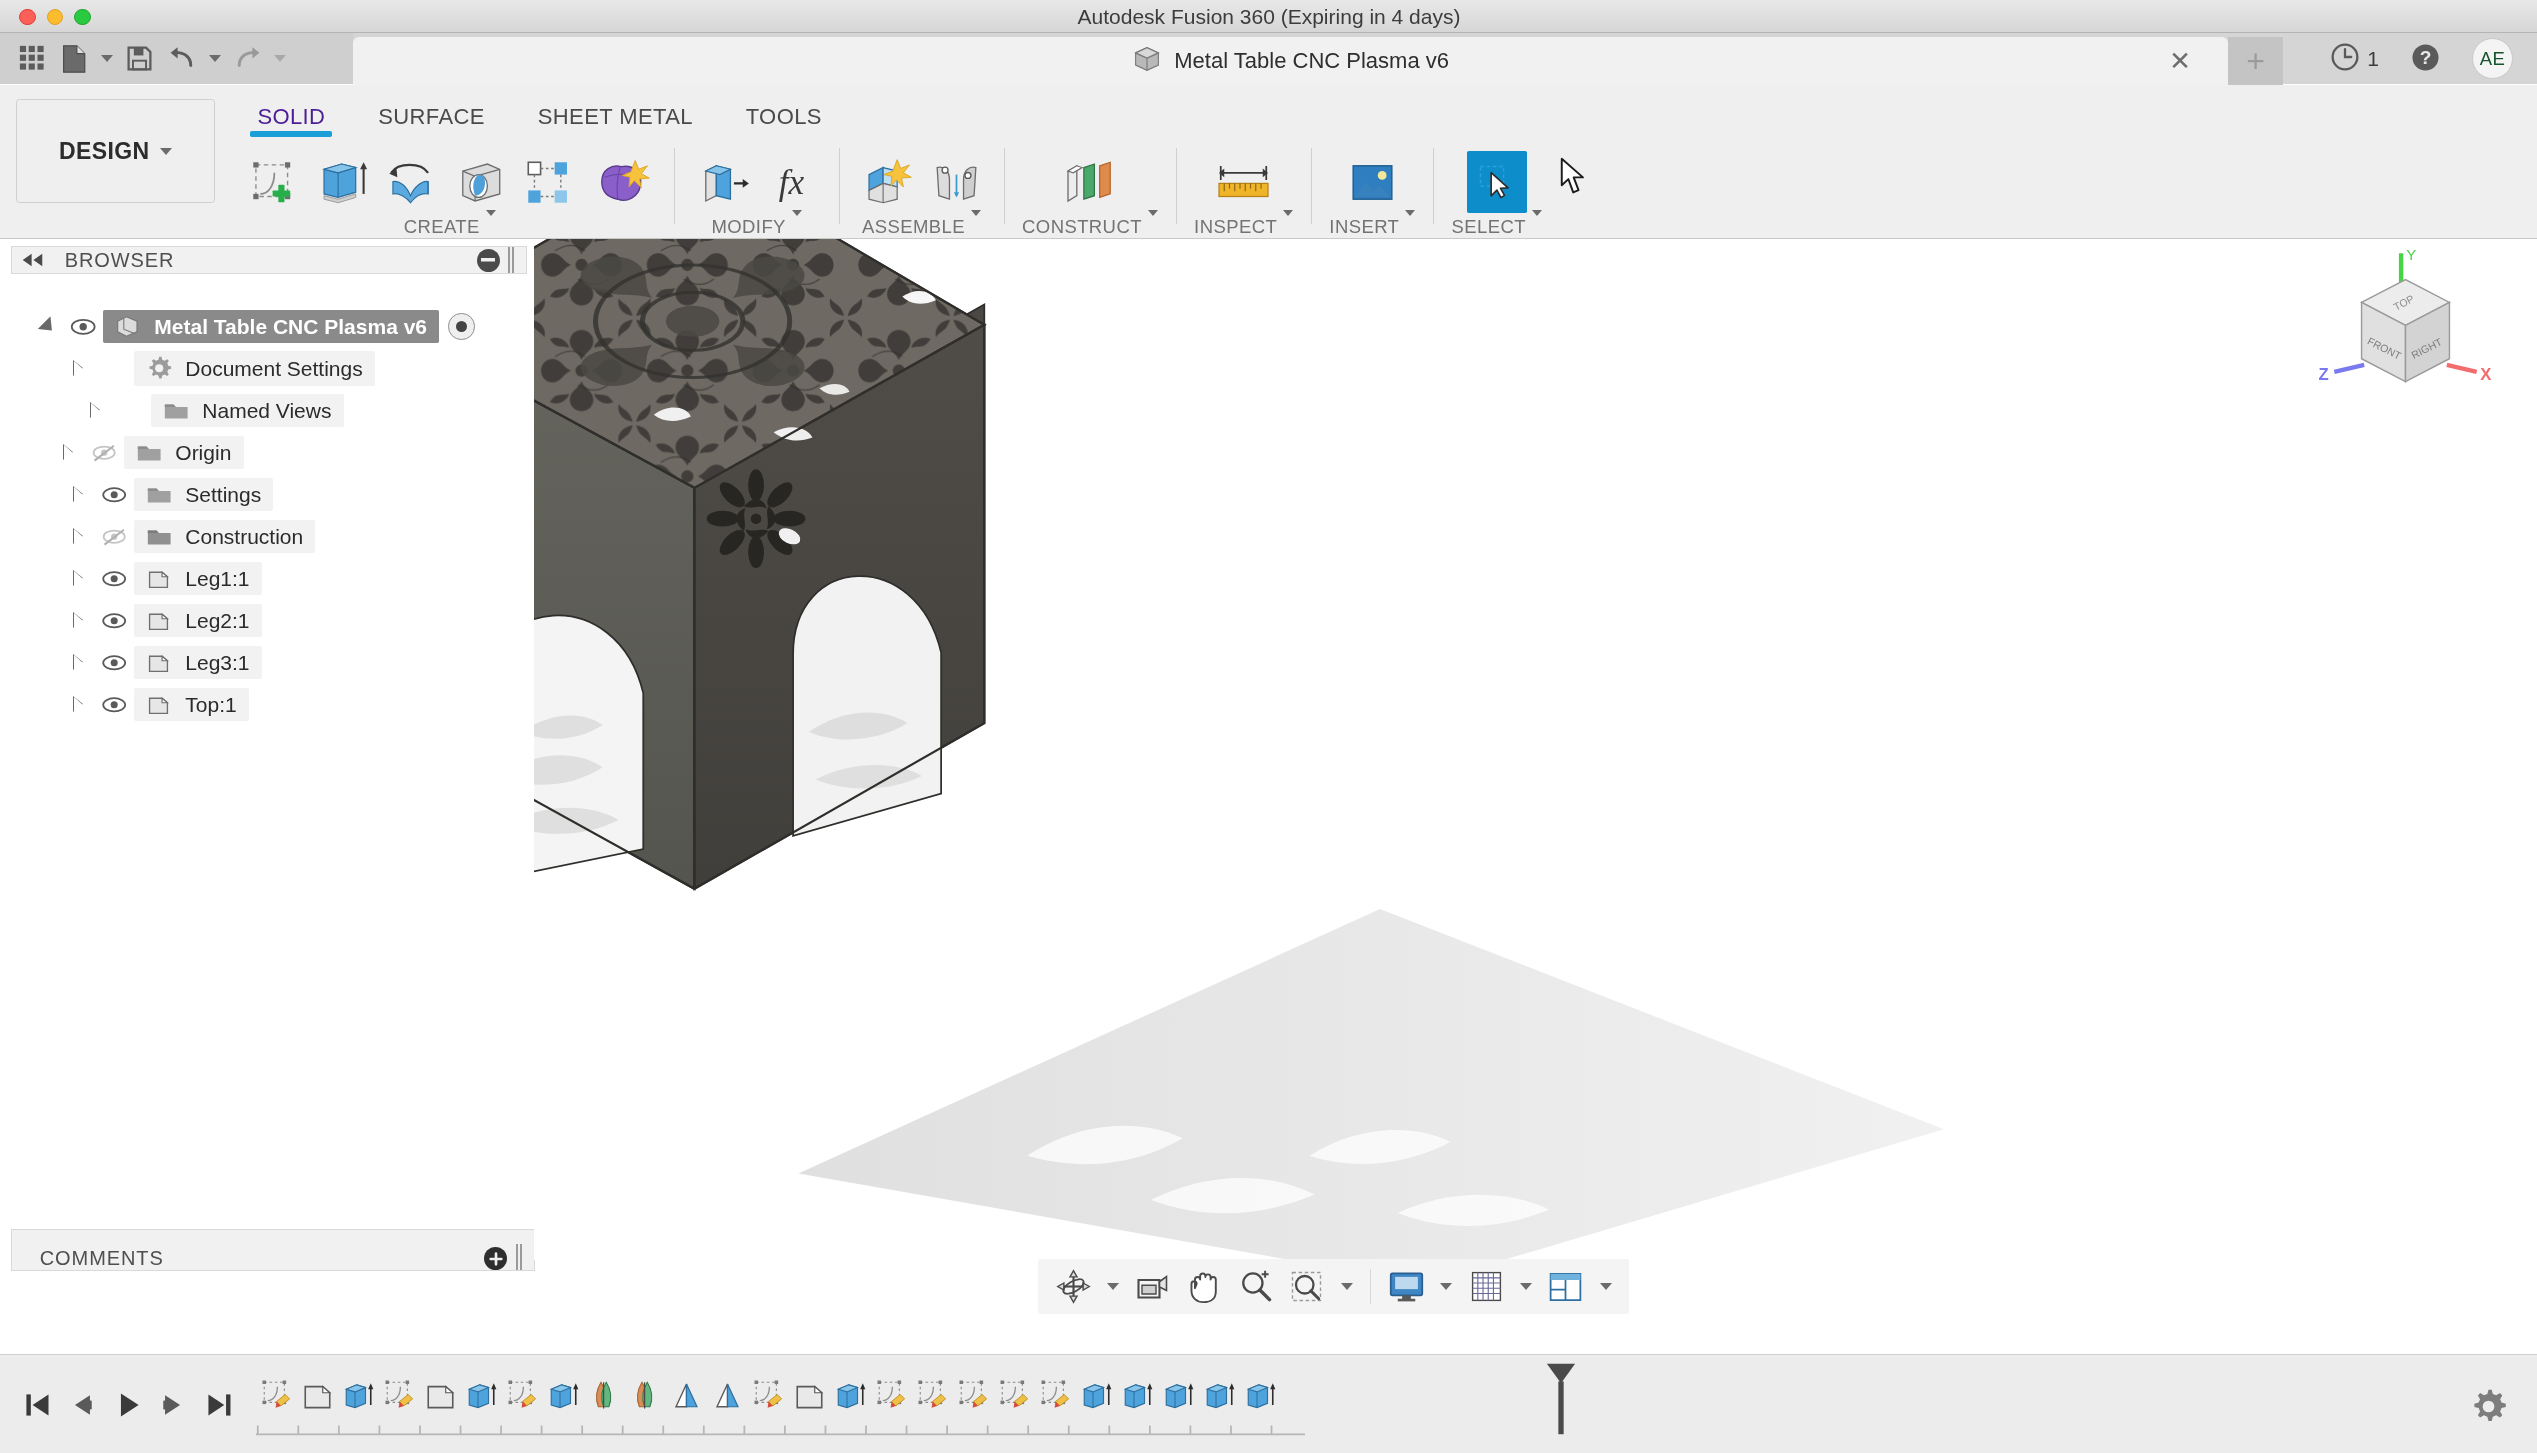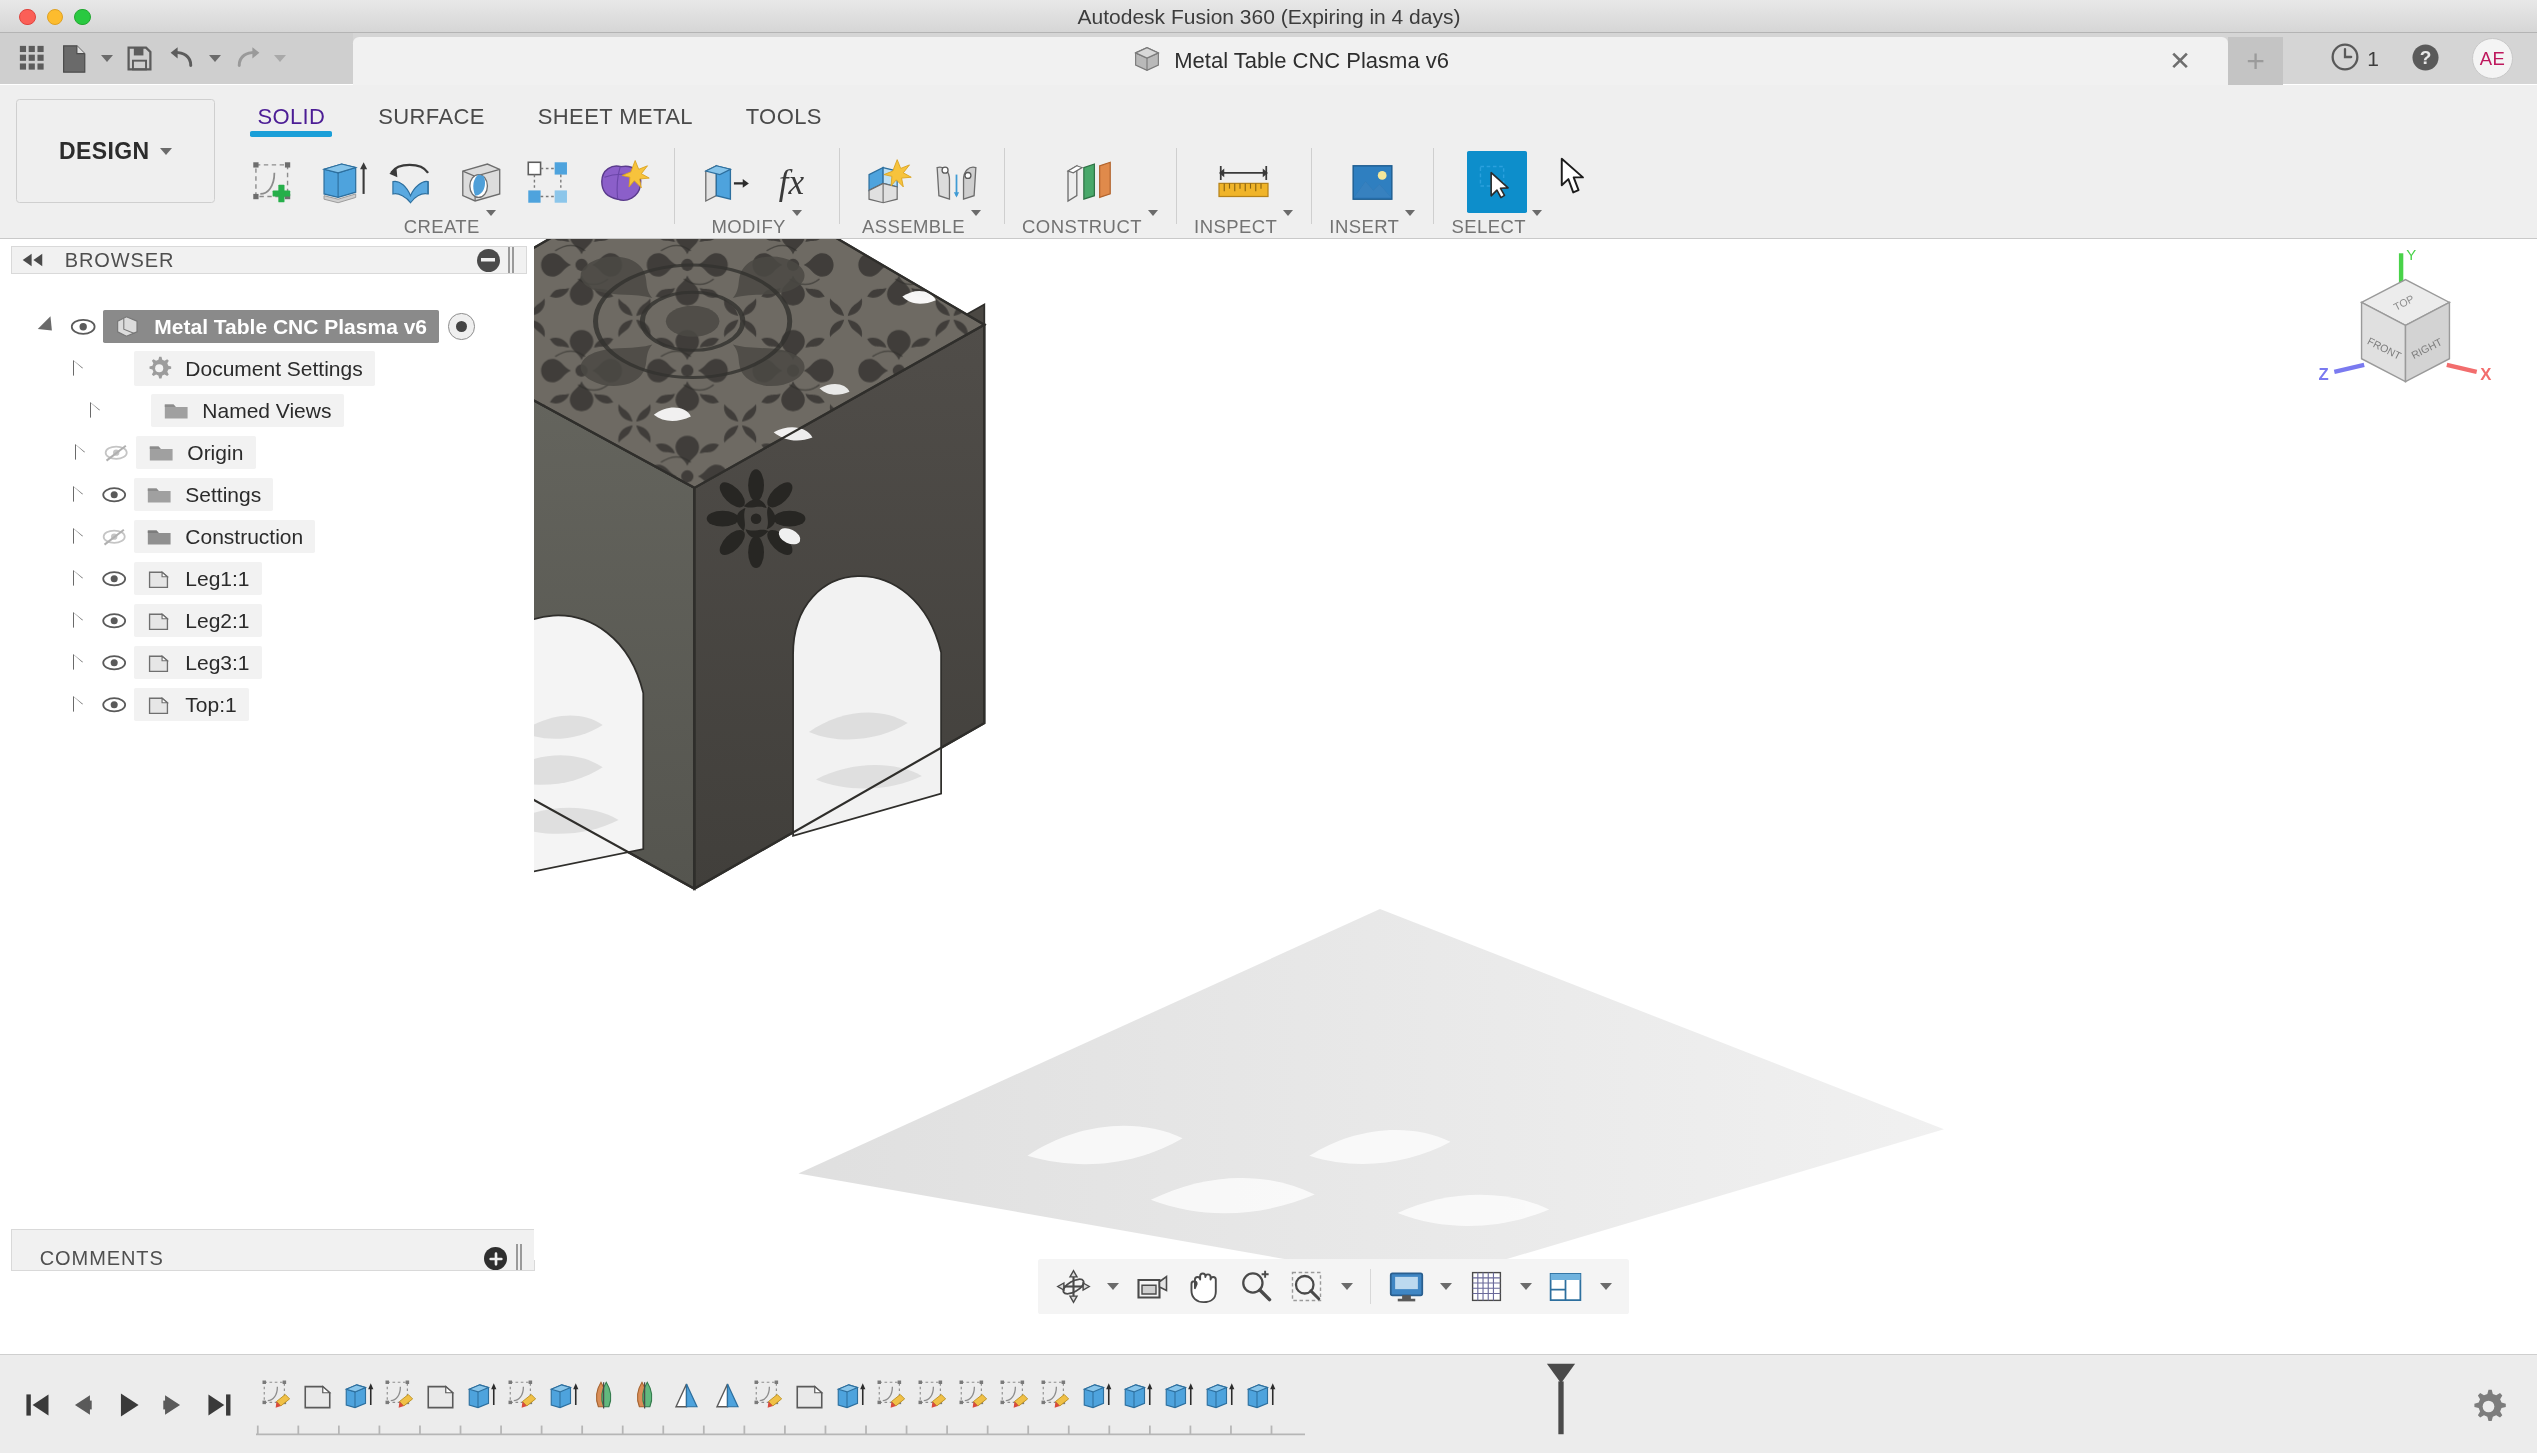--- a/index.html
+++ b/index.html
@@ -77,21 +77,21 @@
   #appbar-right {
     position:absolute; right:0px; top:0; height:51px;
     display:flex; align-items:center; gap:30px; padding-right:25px;
   }
   .ab-item { display:flex; align-items:center; gap:7px; color:#595959; }
   #job-count { font-size:21px; color:#3d3d3d; }
   #avatar {
     width:41px;height:41px;border-radius:50%;
     background:#f4f4f4; border:0.9px solid #c8c8c8;
     display:flex;align-items:center;justify-content:center;
-    font-size:18.5px;color:#be185d; letter-spacing:0.4px;
+    font-size:18.5px;color:#14532d; letter-spacing:0.4px;
   }
 
   
   #ribbon {
     position:absolute; left:0; top:85px; width:2538px; height:154px;
     background:#efefef; border-bottom:0.9px solid #c9c9c9;
   }
   #workspace-btn {
     position:absolute; left:16px; top:14px; width:199px; height:104px;
     background:#efefef; border:0.9px solid #cfcfcf; border-radius:3.5px;
@@ -657,21 +657,21 @@
         <span class="ticon">
           <svg width="26.4" height="21" viewBox="0 0 30 24">
             <path d="M2 5 h10 l2.5 3 h13.5 v13 h-26 z" fill="#a0a0a0"></path>
             <path d="M2 5 h10 l2.5 3 h-12.5 z" fill="#8c8c8c"></path>
           </svg>
         </span>
         <span class="tlabel">Named Views</span>
       </span>
     </div>
 
-    <div class="trow" style="padding-left:53px;margin-left:12px;">
+    <div class="trow" style="padding-left:53px;">
       <span class="tarrow">
           <i class="tri-right"></i>
         </span>
       <span class="teye">
         <svg width="26.4" height="19.4" viewBox="0 0 30 22">
           <ellipse cx="15" cy="11" rx="12" ry="7" fill="none" stroke="#c5c5c5" stroke-width="2"></ellipse>
           <circle cx="15" cy="11" r="3.6" fill="#c5c5c5"></circle>
           <path d="M4 20 L26 3" stroke="#b0b0b0" stroke-width="2.2"></path>
         </svg>
       </span>

